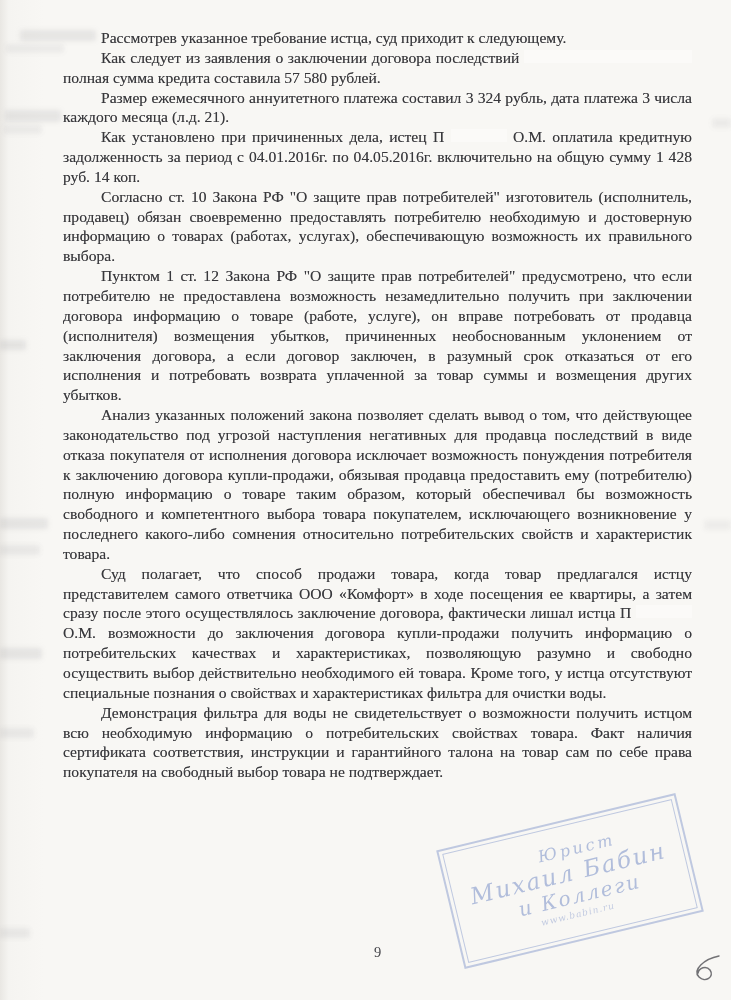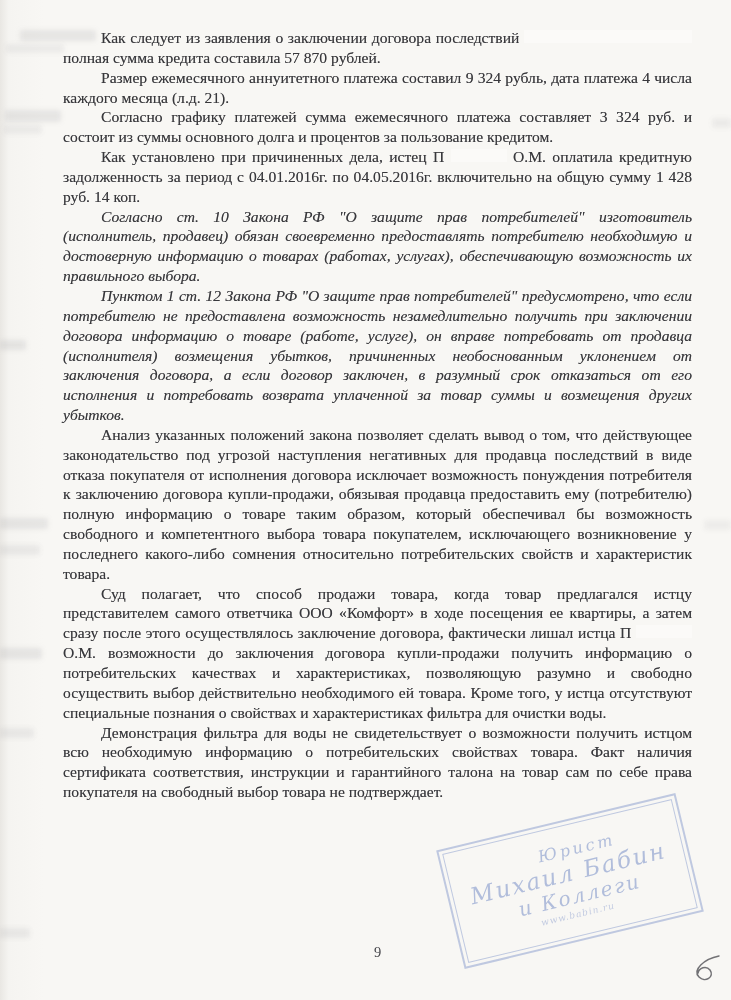--- a/index.html
+++ b/index.html
@@ -20,21 +20,21 @@
   .doc-body {
     position: absolute;
     left: 63px; top: 28px;
     width: 629px;
     font-size: 15.6px;
     line-height: 19.85px;
     text-align: justify;
     text-shadow: 0 0 0.45px rgba(56,56,60,0.55);
   }
   .para { margin: 0; text-indent: 38px; }
-  .para.italic { font-style: italic; }
+  .para.italic { }
   .redact-gap {
     display: inline-block;
     height: 13px;
     background: #fbfaf8;
     vertical-align: baseline;
   }
 
   .page-number {
     position: absolute;
     left: 63px; top: 944px; width: 629px;
@@ -100,23 +100,23 @@
 <div class="stamp">
   <div class="stamp-inner">
     <div class="stamp-line1">Юрист</div>
     <div class="stamp-line2">Михаил Бабин</div>
     <div class="stamp-line3">и Коллеги</div>
     <div class="stamp-url">www.babin.ru</div>
   </div>
 </div>
 
 <div class="doc-body">
-    <p class="para"><span>Как следует из заявления о заключении договора последствий </span><span class="redact-gap" style="width: 168px;"></span> <span>полная сумма кредита составила 57 870 рублей. </span></p>
-    <p class="para"><span>Размер ежемесячного аннуитетного платежа составил 9 324 рубль, дата платежа 4 числа каждого месяца (л.д. 21). </span></p>
-    <p class="para"><span>Согласно графику платежей сумма ежемесячного платежа составляет 3 324 руб. и состоит из суммы основного долга и процентов за пользование кредитом. </span></p>
+    <p class="para"><span>Рассмотрев указанное требование истца, суд приходит к следующему. </span></p>
+    <p class="para"><span>Как следует из заявления о заключении договора последствий </span><span class="redact-gap" style="width: 168px;"></span> <span>полная сумма кредита составила 57 580 рублей. </span></p>
+    <p class="para"><span>Размер ежемесячного аннуитетного платежа составил 3 324 рубль, дата платежа 3 числа каждого месяца (л.д. 21). </span></p>
     <p class="para"><span>Как установлено  при причиненных дела, истец П </span><span class="redact-gap" style="width: 56px;"></span> <span>О.М. оплатила кредитную задолженность за период с  04.01.2016г. по 04.05.2016г. включительно на общую сумму 1 428 руб. 14 коп. </span></p>
     <p class="para italic"><span>Согласно ст. 10 Закона РФ "О защите прав потребителей" изготовитель (исполнитель, продавец) обязан своевременно предоставлять потребителю необходимую и достоверную информацию о товарах (работах, услугах), обеспечивающую возможность их правильного выбора. </span></p>
     <p class="para italic"><span>Пунктом 1 ст. 12 Закона РФ "О защите прав потребителей" предусмотрено, что если потребителю не предоставлена возможность незамедлительно получить при заключении договора информацию о товаре (работе, услуге), он вправе потребовать от продавца (исполнителя) возмещения убытков, причиненных необоснованным уклонением от заключения договора, а если договор заключен, в разумный срок отказаться от его исполнения и потребовать возврата уплаченной за товар суммы и возмещения других убытков. </span></p>
     <p class="para"><span>Анализ указанных положений закона позволяет сделать вывод о том, что действующее законодательство под угрозой наступления негативных для продавца последствий в виде отказа покупателя от исполнения договора исключает возможность понуждения потребителя к заключению договора купли-продажи, обязывая продавца предоставить ему (потребителю) полную информацию о товаре таким образом, который обеспечивал бы возможность свободного и компетентного выбора товара покупателем, исключающего возникновение у последнего какого-либо сомнения относительно потребительских свойств и характеристик товара. </span></p>
     <p class="para"><span>Суд полагает, что способ продажи товара, когда товар предлагался истцу представителем самого ответчика ООО «Комфорт» в ходе посещения ее квартиры, а затем сразу после этого осуществлялось заключение договора, фактически лишал истца П </span><span class="redact-gap" style="width: 56px;"></span> <span>О.М.  возможности до заключения договора купли-продажи получить информацию о потребительских качествах и характеристиках, позволяющую разумно и свободно осуществить выбор действительно необходимого ей товара. Кроме того, у истца отсутствуют специальные познания о свойствах и характеристиках фильтра для очистки воды. </span></p>
     <p class="para"><span>Демонстрация фильтра для воды  не свидетельствует о возможности получить истцом всю необходимую информацию о потребительских свойствах товара. Факт наличия сертификата соответствия, инструкции и гарантийного талона на товар сам по себе права покупателя на свободный выбор товара не подтверждает. </span></p>
   </div>
 
 <div class="page-number">9</div>
 

